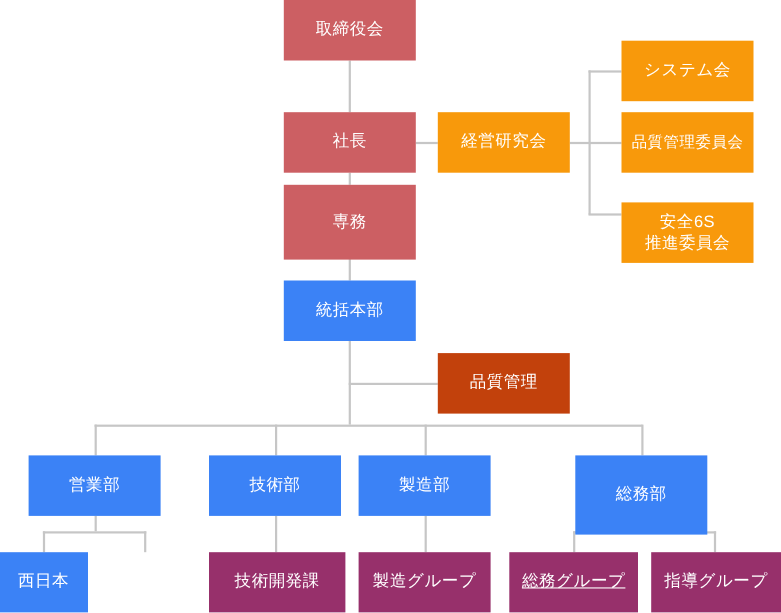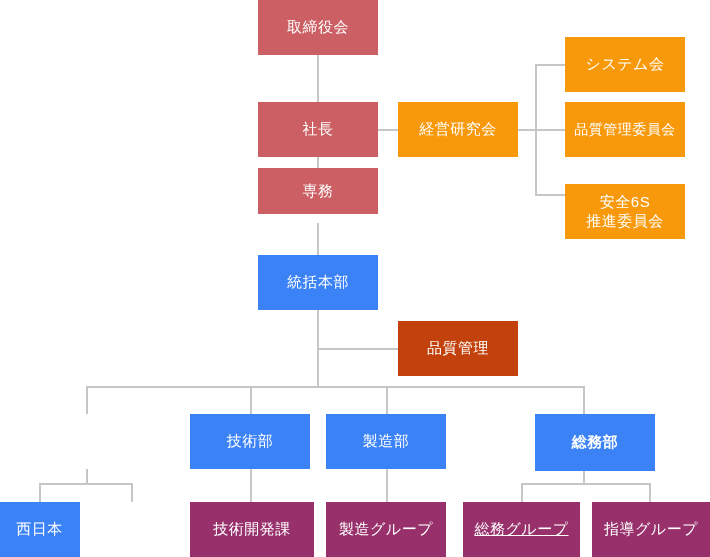--- a/index.html
+++ b/index.html
@@ -82,30 +82,31 @@
 
   <div class="ln ln-v" style="left:386px; top:469px; height:33px;"></div>
 
   <div class="ln ln-v" style="left:583px; top:469px; height:14px;"></div>
   <div class="ln ln-h" style="left:521px; top:483px; width:130px;"></div>
   <div class="ln ln-v" style="left:521px; top:483px; height:19px;"></div>
   <div class="ln ln-v" style="left:649px; top:483px; height:19px;"></div>
 
   <div class="node c-rose" style="left:258px; top:0px;   width:120px; height:55px;"><span>取締役会</span></div>
   <div class="node c-rose" style="left:258px; top:102px; width:120px; height:55px;"><span>社長</span></div>
-  <div class="node c-rose" style="left:258px; top:168px; width:120px; height:46px;"><span>専務</span></div>
+  <div class="node c-rose" style="left:258px; top:168px; width:120px; height:68px;"><span>専務</span></div>
   <div class="node c-orange" style="left:398px; top:102px; width:120px; height:55px;"><span>経営研究会</span></div>
   <div class="node c-orange" style="left:565px; top:37px;  width:120px; height:55px;"><span>システム会</span></div>
   <div class="node c-orange" style="left:565px; top:102px; width:120px; height:55px; font-size:14px;"><span>品質管理委員会</span></div>
   <div class="node c-orange" style="left:565px; top:184px; width:120px; height:55px;"><span>安全6S
 推進委員会</span></div>
   <div class="node c-blue" style="left:258px; top:255px; width:120px; height:55px;"><span>統括本部</span></div>
   <div class="node c-teal" style="left:398px; top:321px; width:120px; height:55px;"><span>品質管理</span></div>
+  <div class="node c-blue" style="left:26px;  top:414px; width:120px; height:55px;"><span>営業部</span></div>
   <div class="node c-blue" style="left:190px; top:414px; width:120px; height:55px;"><span>技術部</span></div>
   <div class="node c-blue" style="left:326px; top:414px; width:120px; height:55px;"><span>製造部</span></div>
-  <div class="node c-blue" style="left:535px; top:414px; width:120px; height:57px;font-weight:bold;"><span>総務部</span></div>
+  <div class="node c-blue" style="left:523px; top:414px; width:120px; height:72px;"><span>総務部</span></div>
   <div class="node c-blue" style="left:-1px;  top:502px; width:81px;  height:55px;"><span>西日本</span></div>
   <div class="node c-purple" style="left:190px; top:502px; width:124px; height:55px;"><span>技術開発課</span></div>
   <div class="node c-purple" style="left:326px; top:502px; width:120px; height:55px;"><span>製造グループ</span></div>
   <div class="node c-purple" style="left:463px; top:502px; width:117px; height:55px;text-decoration:underline;"><span>総務グループ</span></div>
   <div class="node c-purple" style="left:592px; top:502px; width:118px; height:55px;"><span>指導グループ</span></div>
 
 </div>
 
 </body></html>

